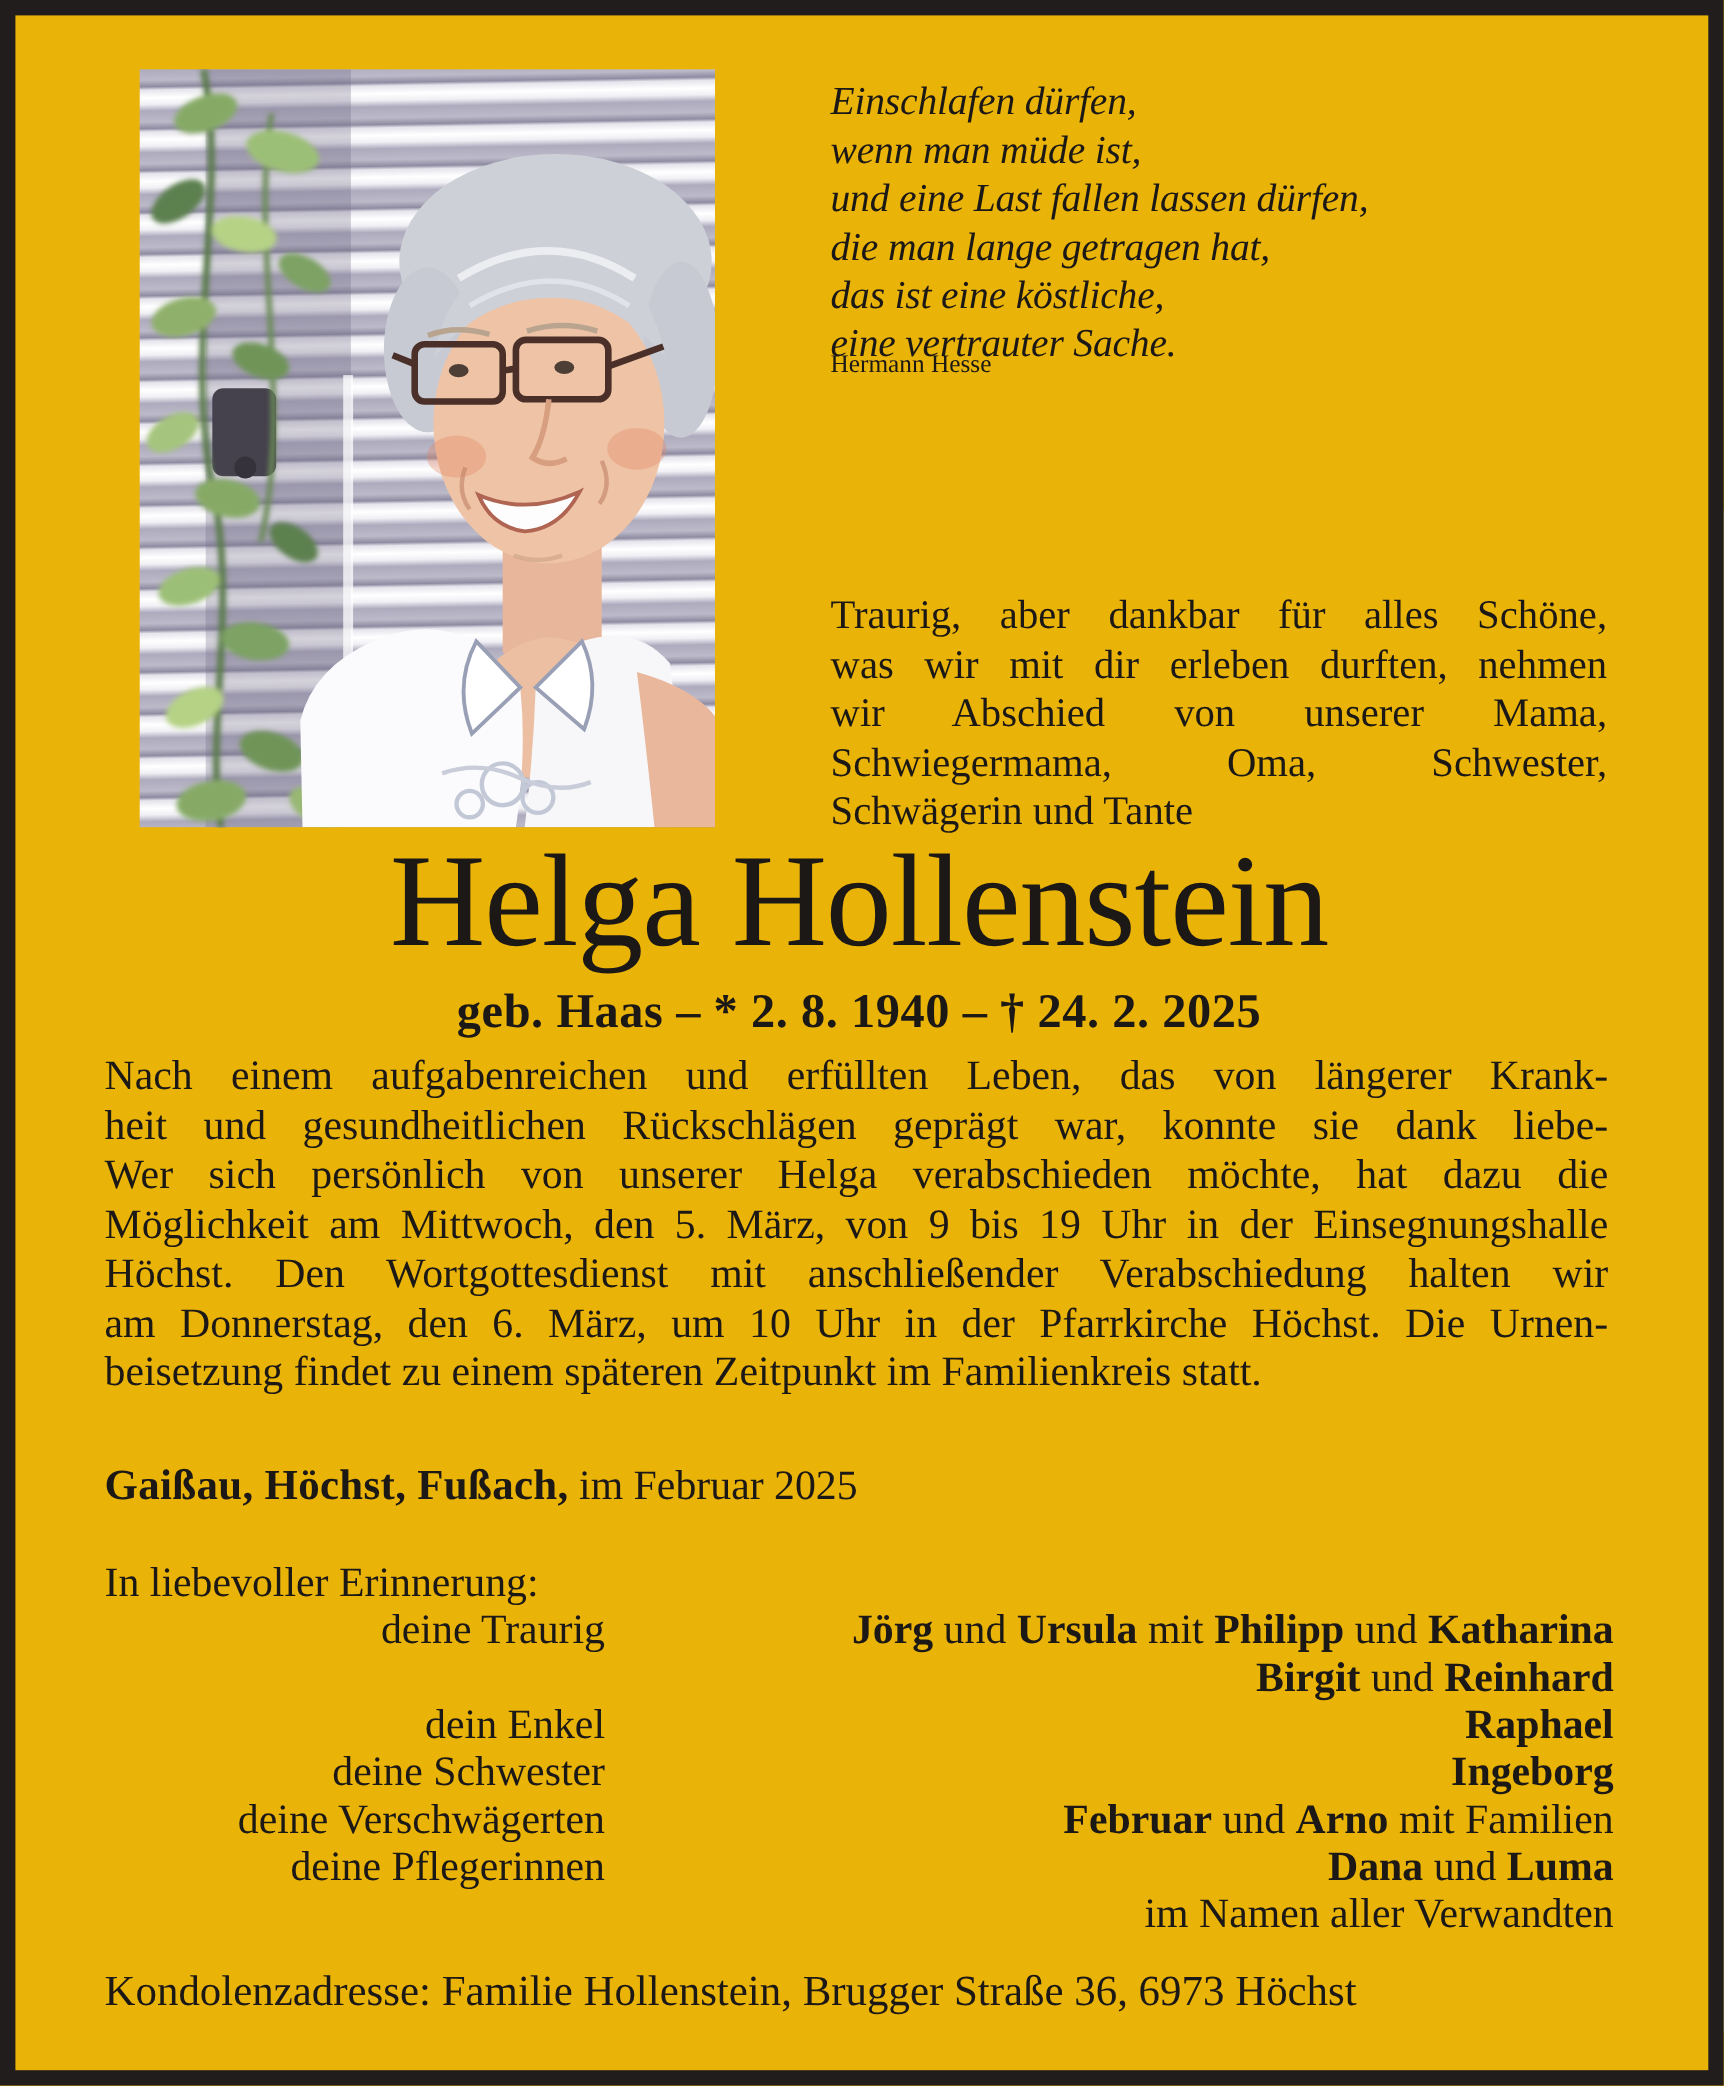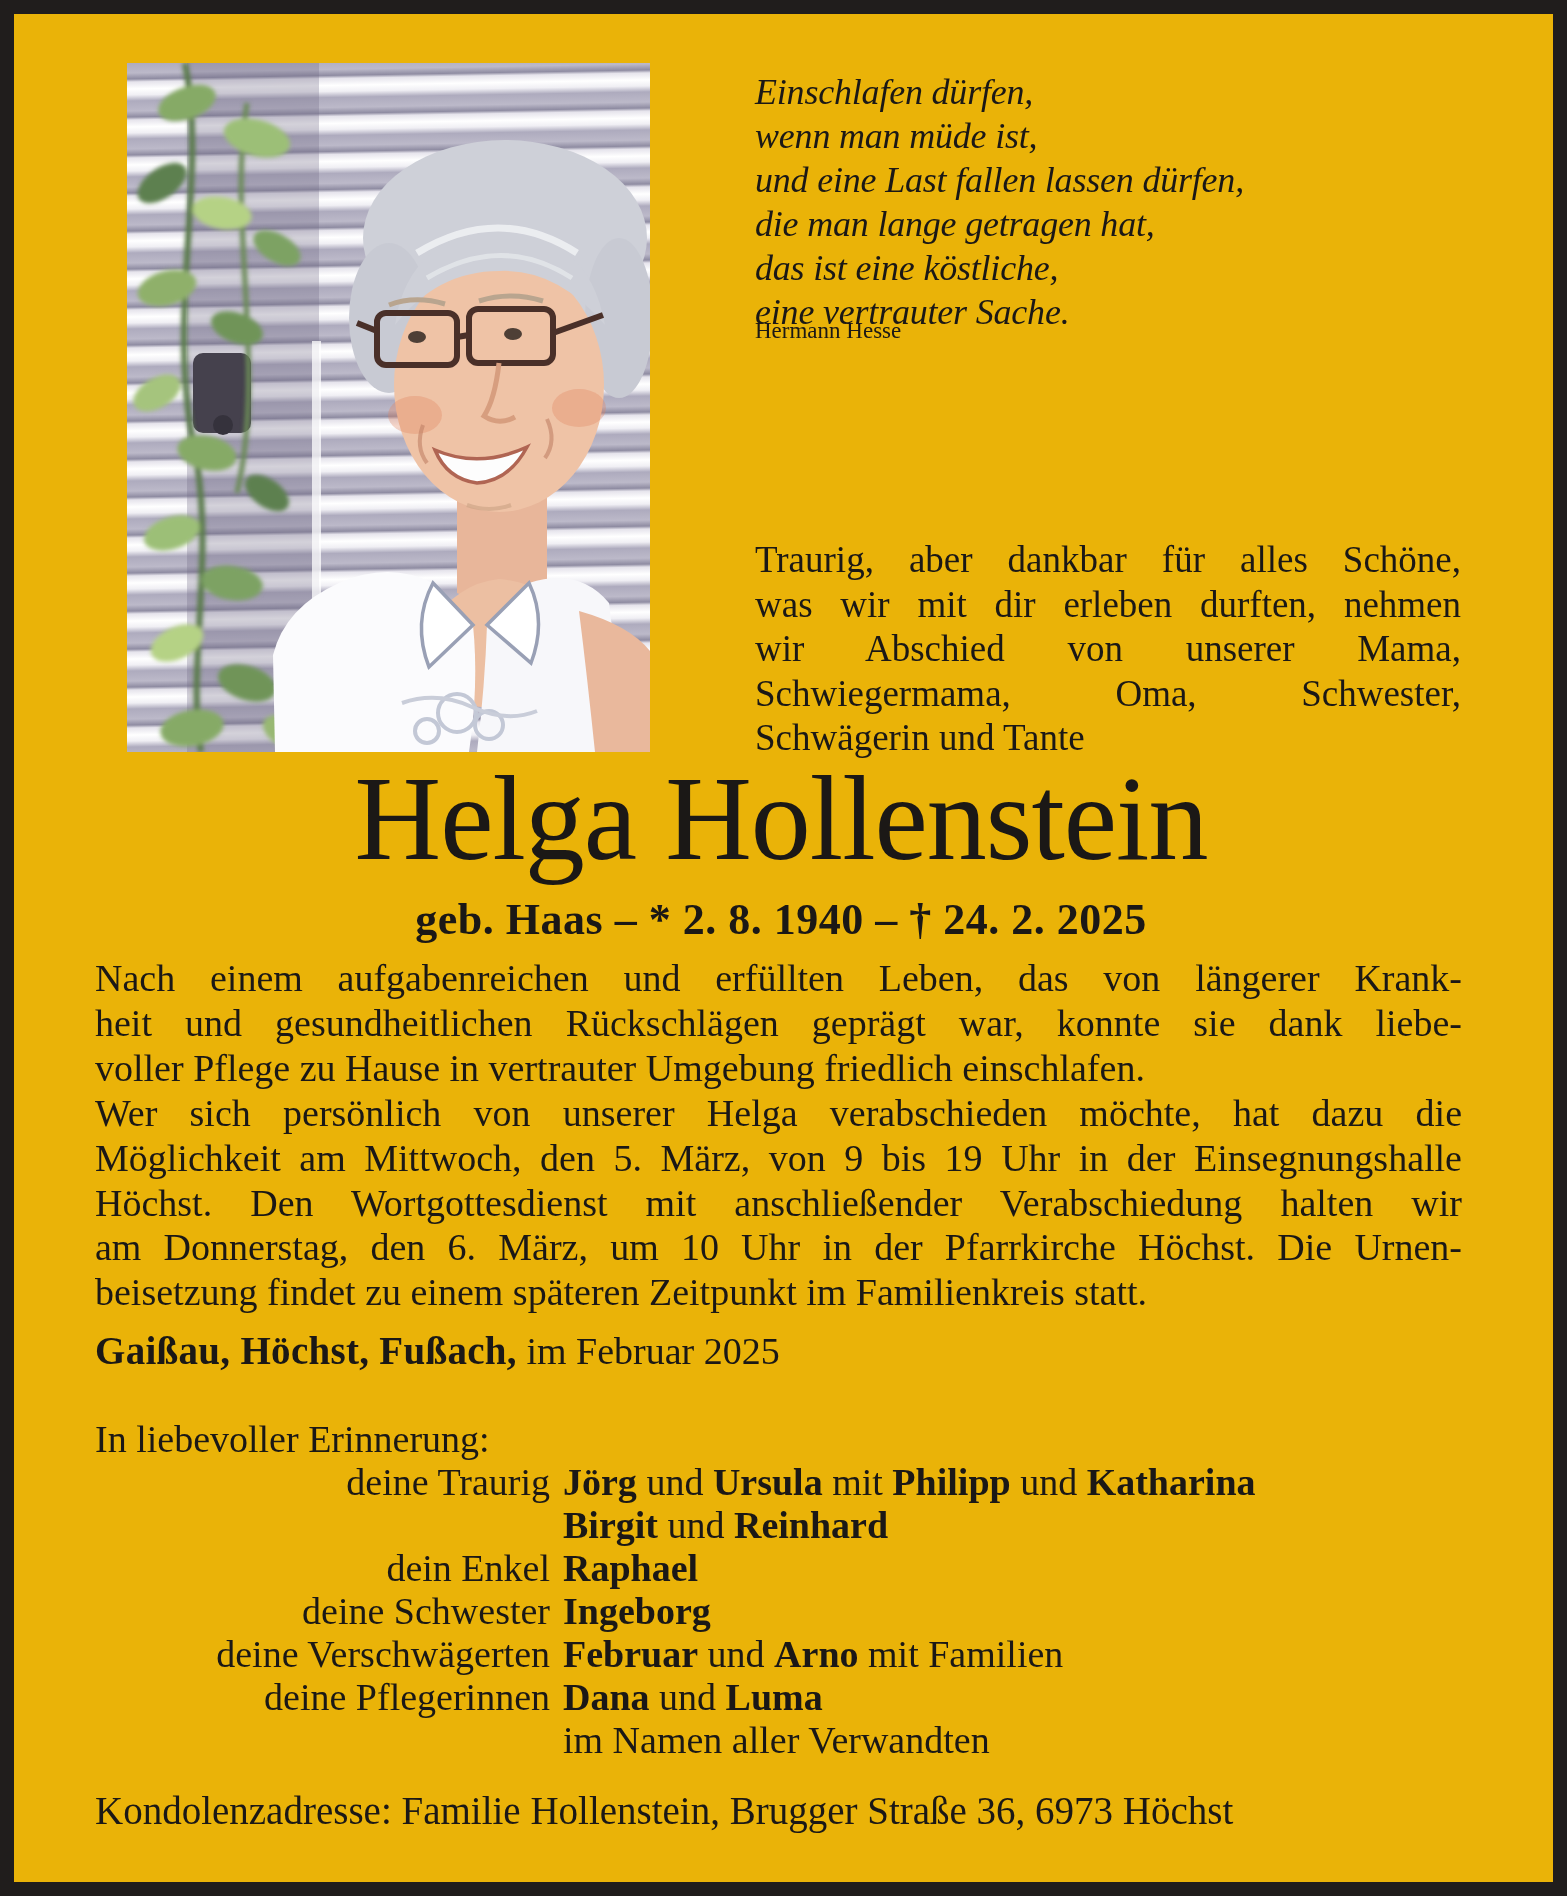--- a/index.html
+++ b/index.html
@@ -54,21 +54,21 @@
     font-size:38px;
   }
   .places .bold{font-weight:700;font-size:39px;letter-spacing:0.3px;}
   .remember{
     position:absolute;left:95px;top:1418px;width:1372px;
     font-size:38px;line-height:43px;
   }
   .remember-heading{}
   .fam-row{display:flex;}
   .fam-label{width:455px;text-align:right;flex:none;}
-  .fam-names{margin-left:13px;flex:1;}
+  .fam-names{margin-left:13px;flex:1;text-align:right;}
   .bold{font-weight:700;}
   .condolence{
     position:absolute;left:95px;top:1788px;width:1372px;
     font-size:39px;
   }
 </style>
 </head>
 <body>
 
 <div class="page">
@@ -180,21 +180,20 @@
     <div class="jl">Schwiegermama, Oma, Schwester,</div>
     <div>Schwägerin und Tante</div>
   </div>
 
   <div class="name">Helga Hollenstein</div>
   <div class="dates">geb. Haas – * 2. 8. 1940 – † 24. 2. 2025</div>
 
   <div class="body-text">
     <div class="jl">Nach einem aufgabenreichen und erfüllten Leben, das von längerer Krank-</div>
     <div class="jl">heit und gesundheitlichen Rückschlägen geprägt war, konnte sie dank liebe-</div>
-    <div>voller Pflege zu Hause in vertrauter Umgebung friedlich einschlafen.</div>
     <div class="jl">Wer sich persönlich von unserer Helga verabschieden möchte, hat dazu die</div>
     <div class="jl">Möglichkeit am Mittwoch, den 5. März, von 9 bis 19 Uhr in der Einsegnungshalle</div>
     <div class="jl">Höchst. Den Wortgottesdienst mit anschließender Verabschiedung halten wir</div>
     <div class="jl">am Donnerstag, den 6. März, um 10 Uhr in der Pfarrkirche Höchst. Die Urnen-</div>
     <div>beisetzung findet zu einem späteren Zeitpunkt im Familienkreis statt.</div>
   </div>
 
   <div class="places">
     <span class="bold">Gaißau, Höchst, Fußach,</span><span> im Februar 2025</span>
   </div>

